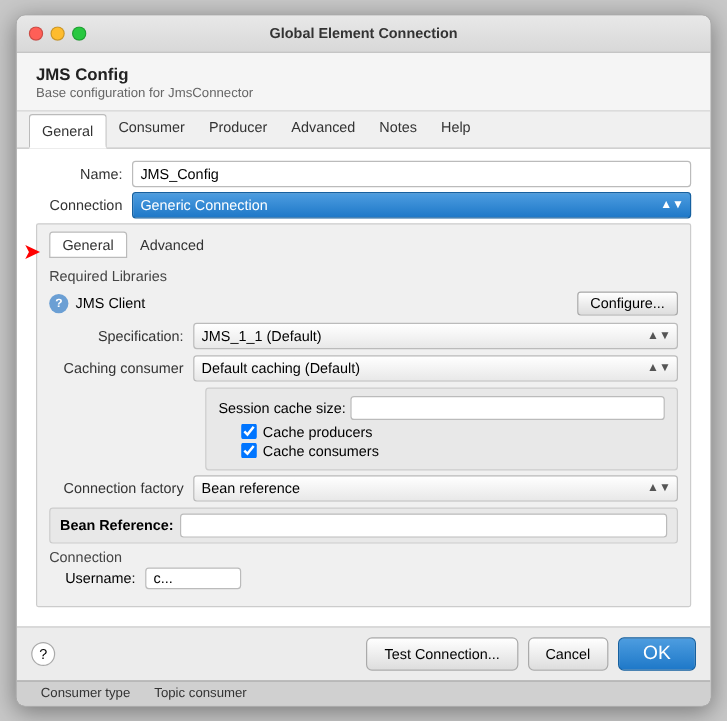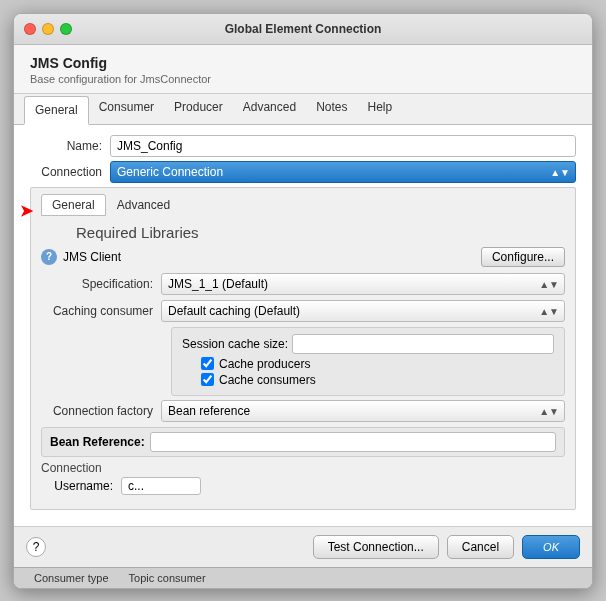--- a/index.html
+++ b/index.html
@@ -154,25 +154,24 @@
       color: #333;
       cursor: pointer;
       border: 1px solid transparent;
     }
     .inner-tab.active {
       background: #fff;
       border: 1px solid #bbb;
       border-radius: 3px 3px 0 0;
     }
     .required-libs {
-      font-size: 15px;
+      font-size: 12px;
       color: #444;
       margin-bottom: 6px;
       font-weight: 500;
-      margin-left: 35px;
     }
     .lib-row {
       display: flex;
       align-items: center;
       margin-bottom: 6px;
     }
     .info-icon {
       width: 16px; height: 16px;
       border-radius: 50%;
       background: #6b9fd4;
@@ -331,27 +330,26 @@
     .btn-secondary {
       padding: 4px 14px;
       font-size: 12px;
       background: linear-gradient(to bottom, #fff, #ddd);
       border: 1px solid #aaa;
       border-radius: 5px;
       cursor: pointer;
     }
     .btn-primary {
       padding: 4px 20px;
-      font-size: 11px;
+      font-size: 16px;
       background: linear-gradient(to bottom, #4d9de0, #1e78c8);
       color: white;
       border: 1px solid #1560a0;
       border-radius: 5px;
       cursor: pointer;
-      font-style: italic;
     }
     .bottom-tabs {
       background: #d0d0d0;
       display: flex;
       border-top: 1px solid #aaa;
       padding: 0 10px;
     }
     .bottom-tab {
       padding: 4px 10px;
       font-size: 11px;

